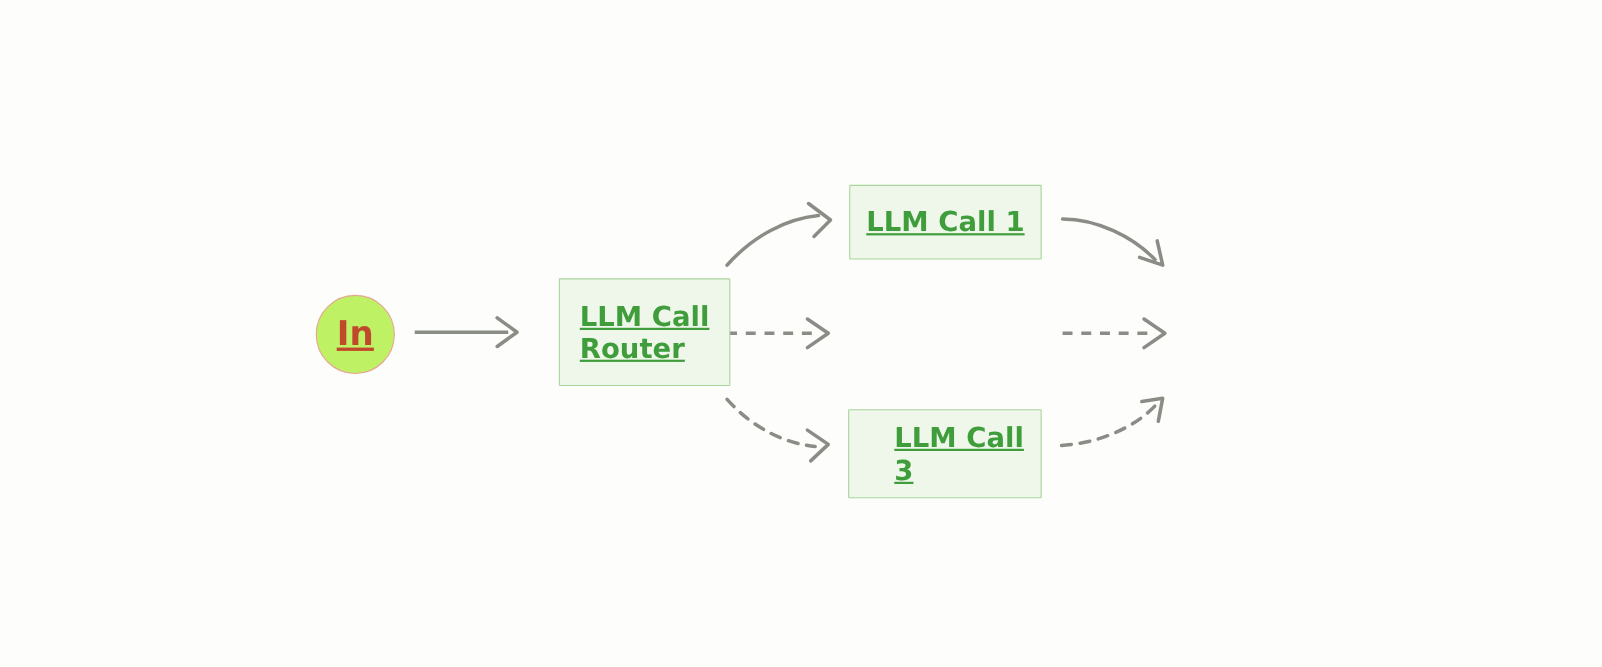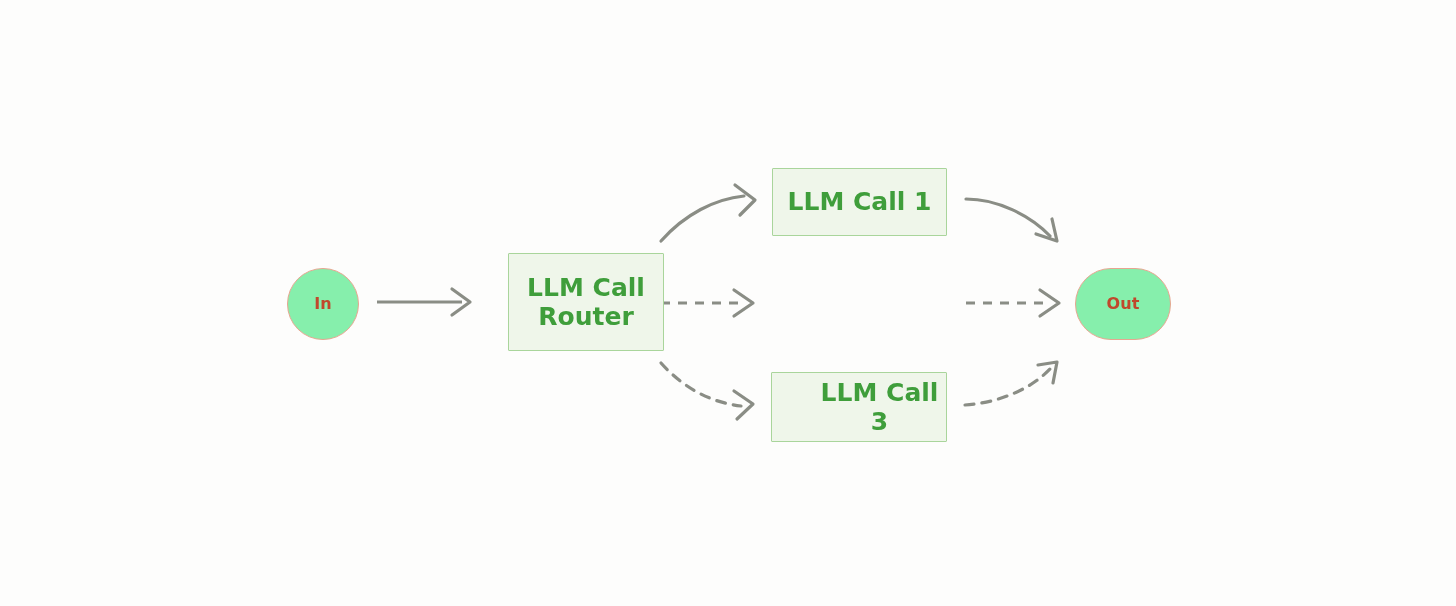--- a/index.html
+++ b/index.html
@@ -26,30 +26,30 @@
     width: 1456px;
     height: 606px;
     pointer-events: none;
   }
   .node {
     position: absolute;
     box-sizing: border-box;
     display: flex;
     align-items: center;
     justify-content: center;
-    text-align: center;
     line-height: 1.18;
+    text-decoration: underline;
   }
   
   .node-terminal {
-    background: #86efac;
+    background: #bef264;
     border: 1.6px solid #e7a690;
     color: #c0482c;
     font-weight: bold;
-    font-size: 16px;
+    font-size: 31px;
     letter-spacing: 0.1px;
   }
   .node-in {
     left: 287px;
     top: 268px;
     width: 72px;
     height: 72px;
     border-radius: 50%;
   }
   .node-out {
@@ -83,21 +83,21 @@
   .node-call2 {
     left: 771px;
     top: 270px;
     width: 176px;
     height: 67px;
   }
   .node-call3 {
     left: 771px;
     top: 372px;
     width: 176px;
-    height: 70px;
+    height: 81px;
     padding-left: 41px;
   }
   .node-label {
     display: block;
     white-space: pre-line;
   }
 </style>
 </head>
 <body>
 
@@ -152,17 +152,14 @@
 
   <div class="node node-process node-call1">
     <span class="node-label">LLM Call 1</span>
   </div>
 
 
   <div class="node node-process node-call3">
     <span class="node-label">LLM Call 3</span>
   </div>
 
-  <div class="node node-terminal node-out">
-    <span class="node-label">Out</span>
-  </div>
 
 </div>
 
 </body></html>

